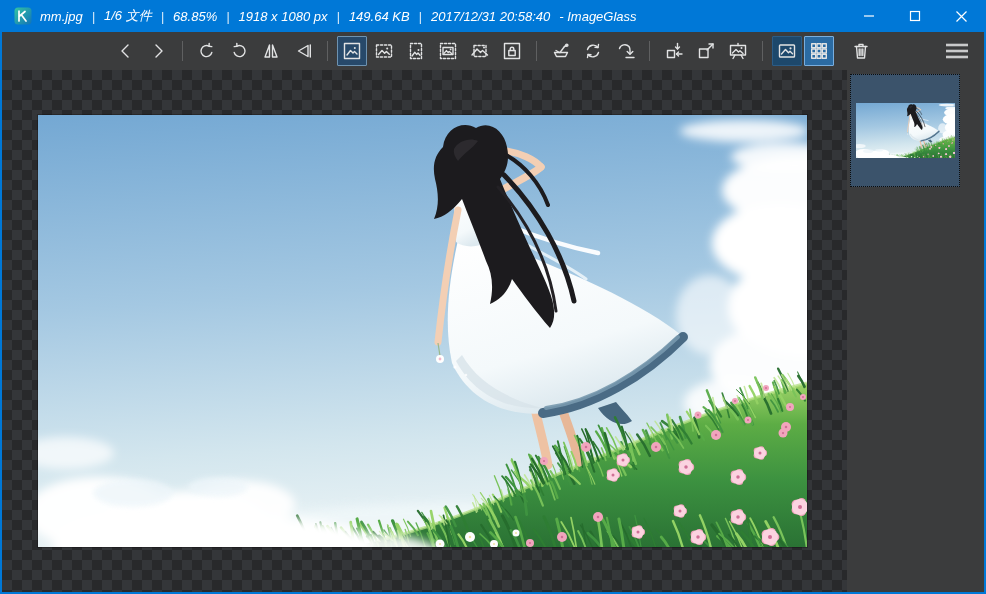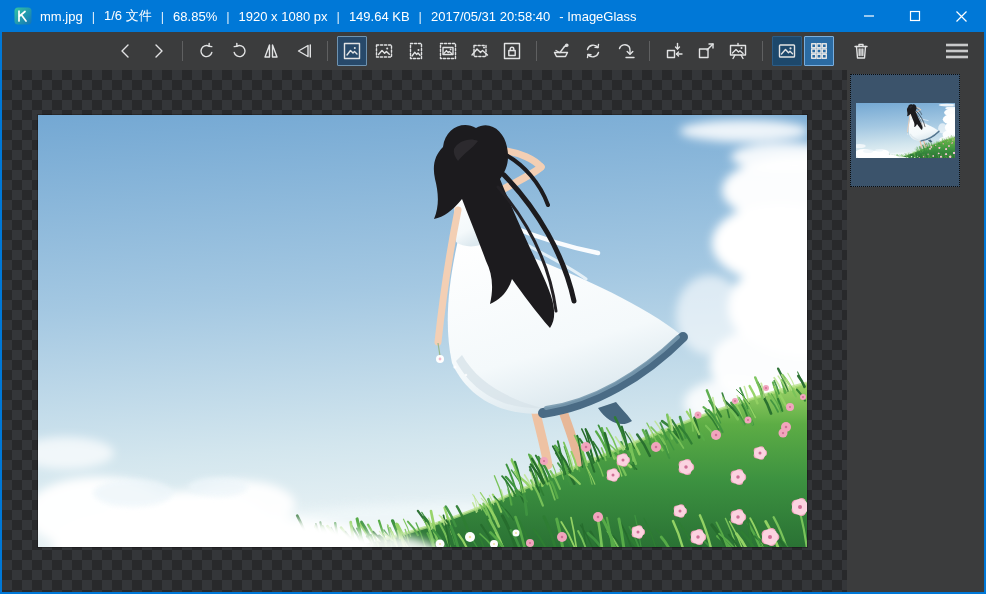--- a/index.html
+++ b/index.html
@@ -7,21 +7,21 @@
               font-family:"Liberation Sans", sans-serif; }
   .window { width:986px; height:594px; display:flex; flex-direction:column;
             border-left:2px solid #0078d7; border-right:2px solid #0078d7;
             border-bottom:2px solid #0078d7; background:#3b3c3d; }
 
   
   .titlebar { height:32px; flex:0 0 32px; background:#0078d7; display:flex;
               align-items:center; color:#fff; font-size:13px; }
   .app-icon { width:18px; height:18px; margin:0 8px 0 12px; flex:0 0 auto; }
   .title-text { display:flex; align-items:center; gap:9px; white-space:nowrap;
-                overflow:hidden; }
+                overflow:hidden;font-style:italic; }
   .title-text .sep { opacity:.85; }
   .win-controls { margin-left:auto; display:flex; height:32px; }
   .win-btn { width:46px; height:32px; display:flex; align-items:center;
              justify-content:center; background:transparent; border:none;
              cursor:default; }
   .win-btn svg { display:block; }
 
   
   .toolbar { height:38px; flex:0 0 38px; background:#3b3c3d; position:relative;
              display:flex; align-items:center; justify-content:center; }
@@ -79,25 +79,25 @@
         <path d="M5 4 V14 M5 9.5 L11 4.5 M7.5 8 L12 14" stroke="#ffffff" stroke-width="1.7" fill="none" stroke-linecap="round"></path>
       </svg>
     </div>
     <div class="title-text">
       <span>mm.jpg</span>
       <span class="sep">|</span>
       <span>1/6 文件</span>
       <span class="sep">|</span>
       <span>68.85%</span>
       <span class="sep">|</span>
-      <span>1920 x 1080 px</span>
+      <span>1918 x 1080 px</span>
       <span class="sep">|</span>
       <span>149.64 KB</span>
       <span class="sep">|</span>
-      <span>2017/05/31 20:58:40</span>
+      <span>2017/12/31 20:58:40</span>
       <span>- ImageGlass</span>
     </div>
     <div class="win-controls">
       <button class="win-btn">
         <svg width="12" height="12" viewBox="0 0 12 12">
             <path d="M1 6 H11" stroke="#fff" stroke-width="1.2"></path>
           </svg>
       </button>
       <button class="win-btn">
         <svg width="12" height="12" viewBox="0 0 12 12">

